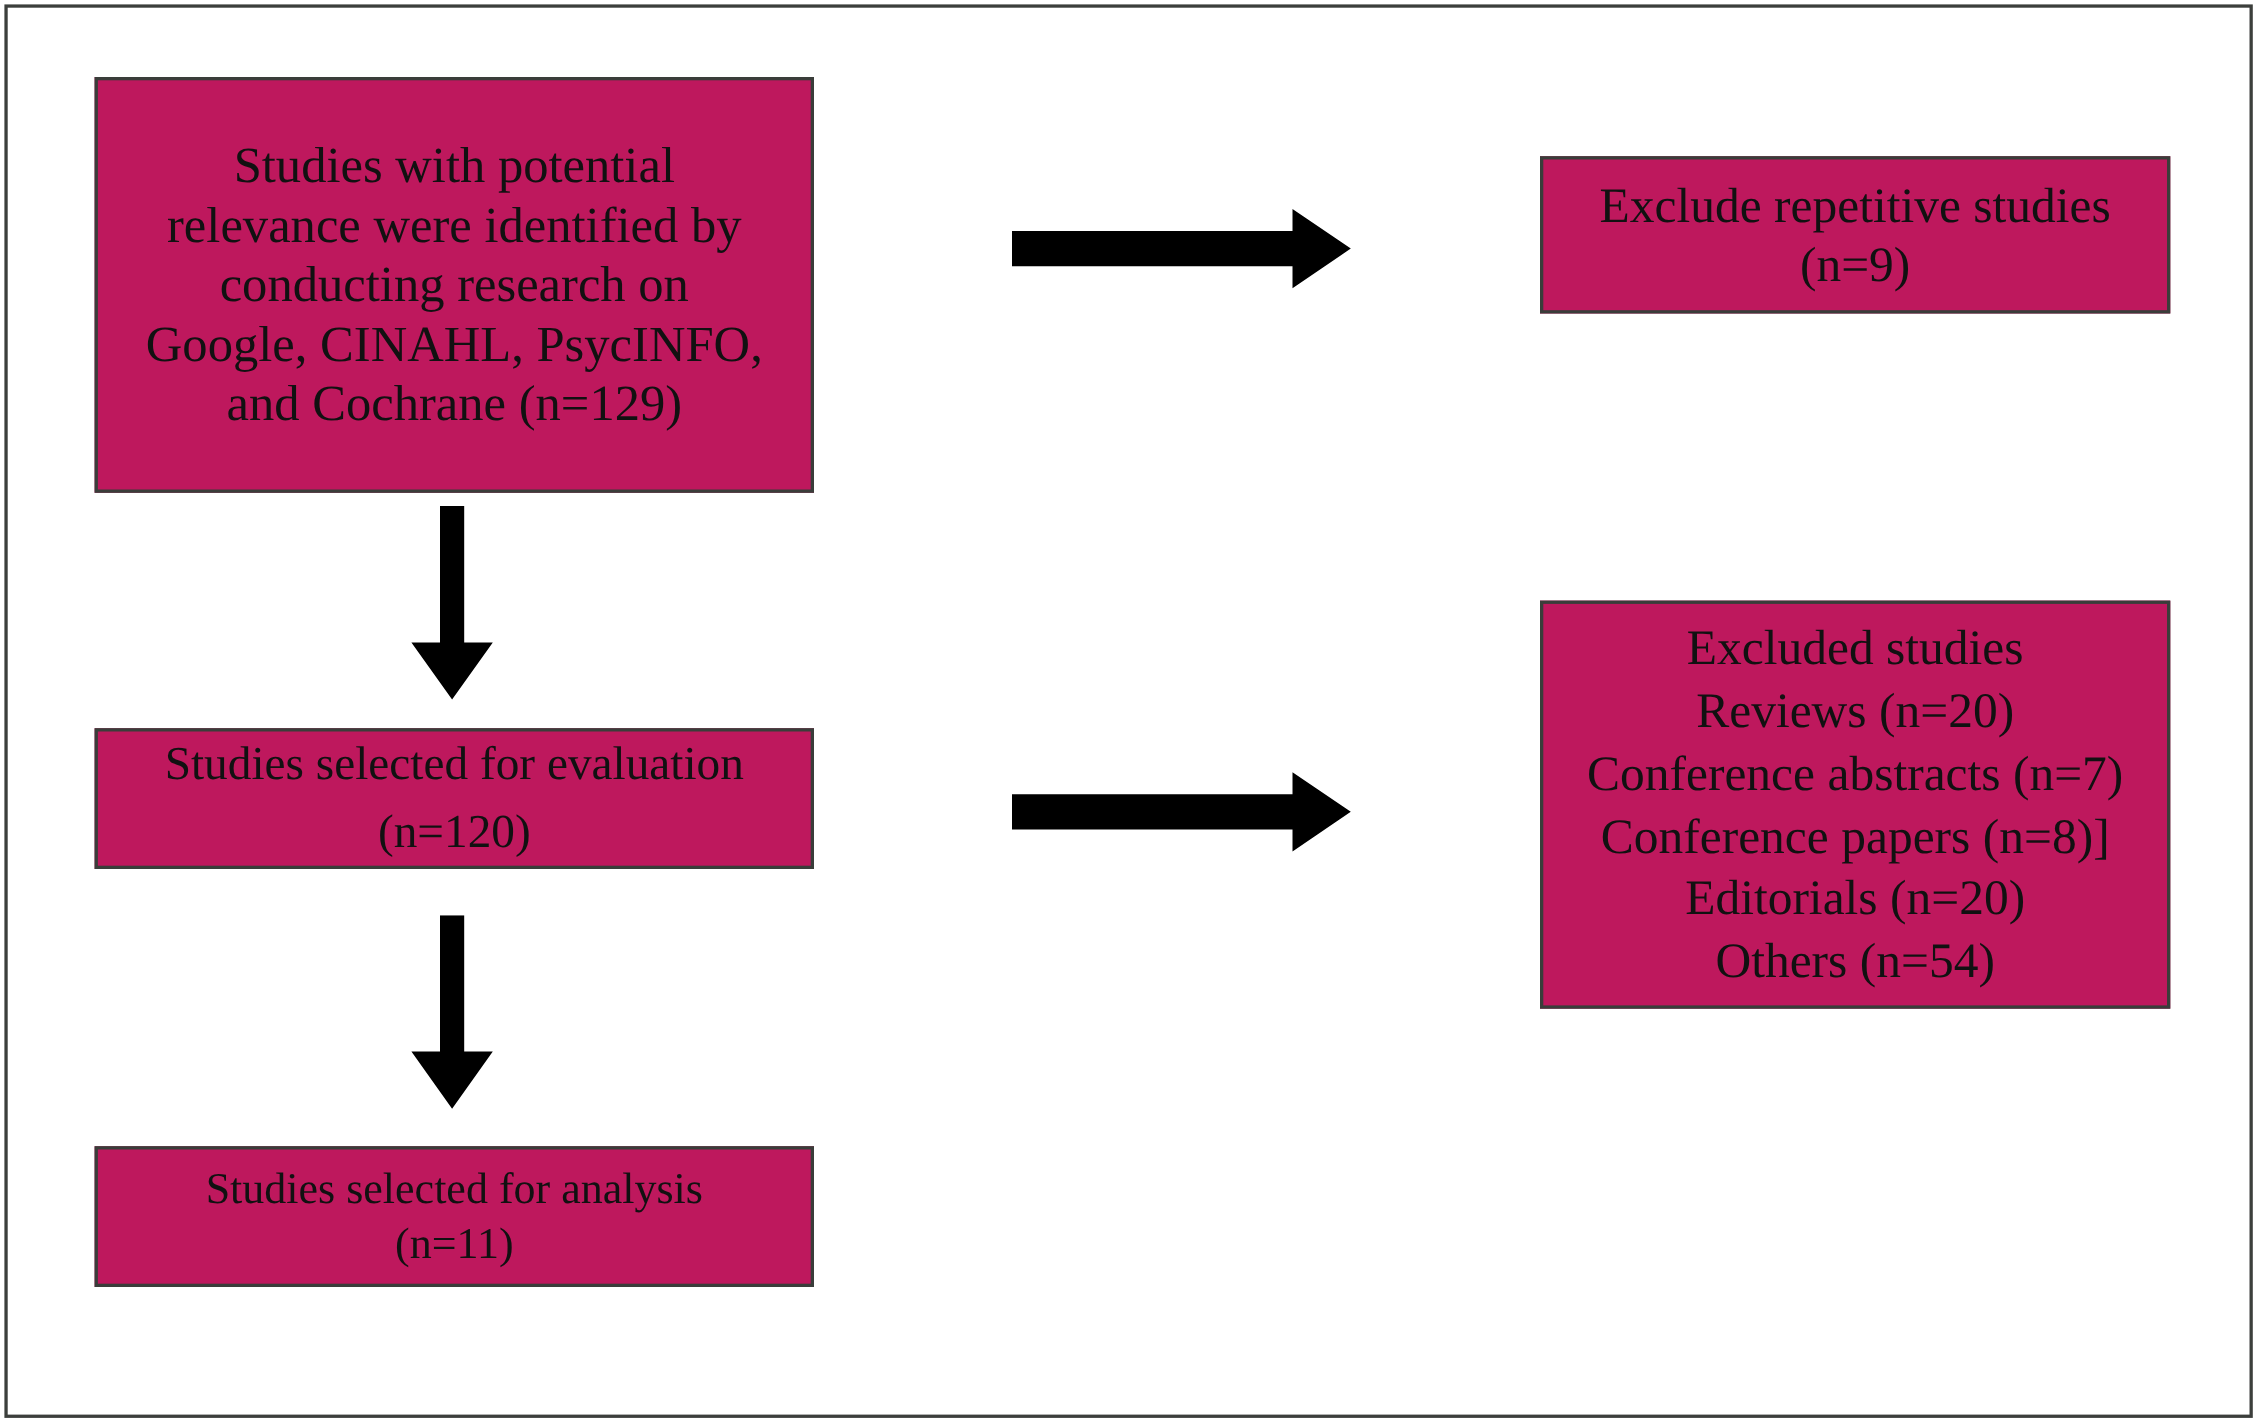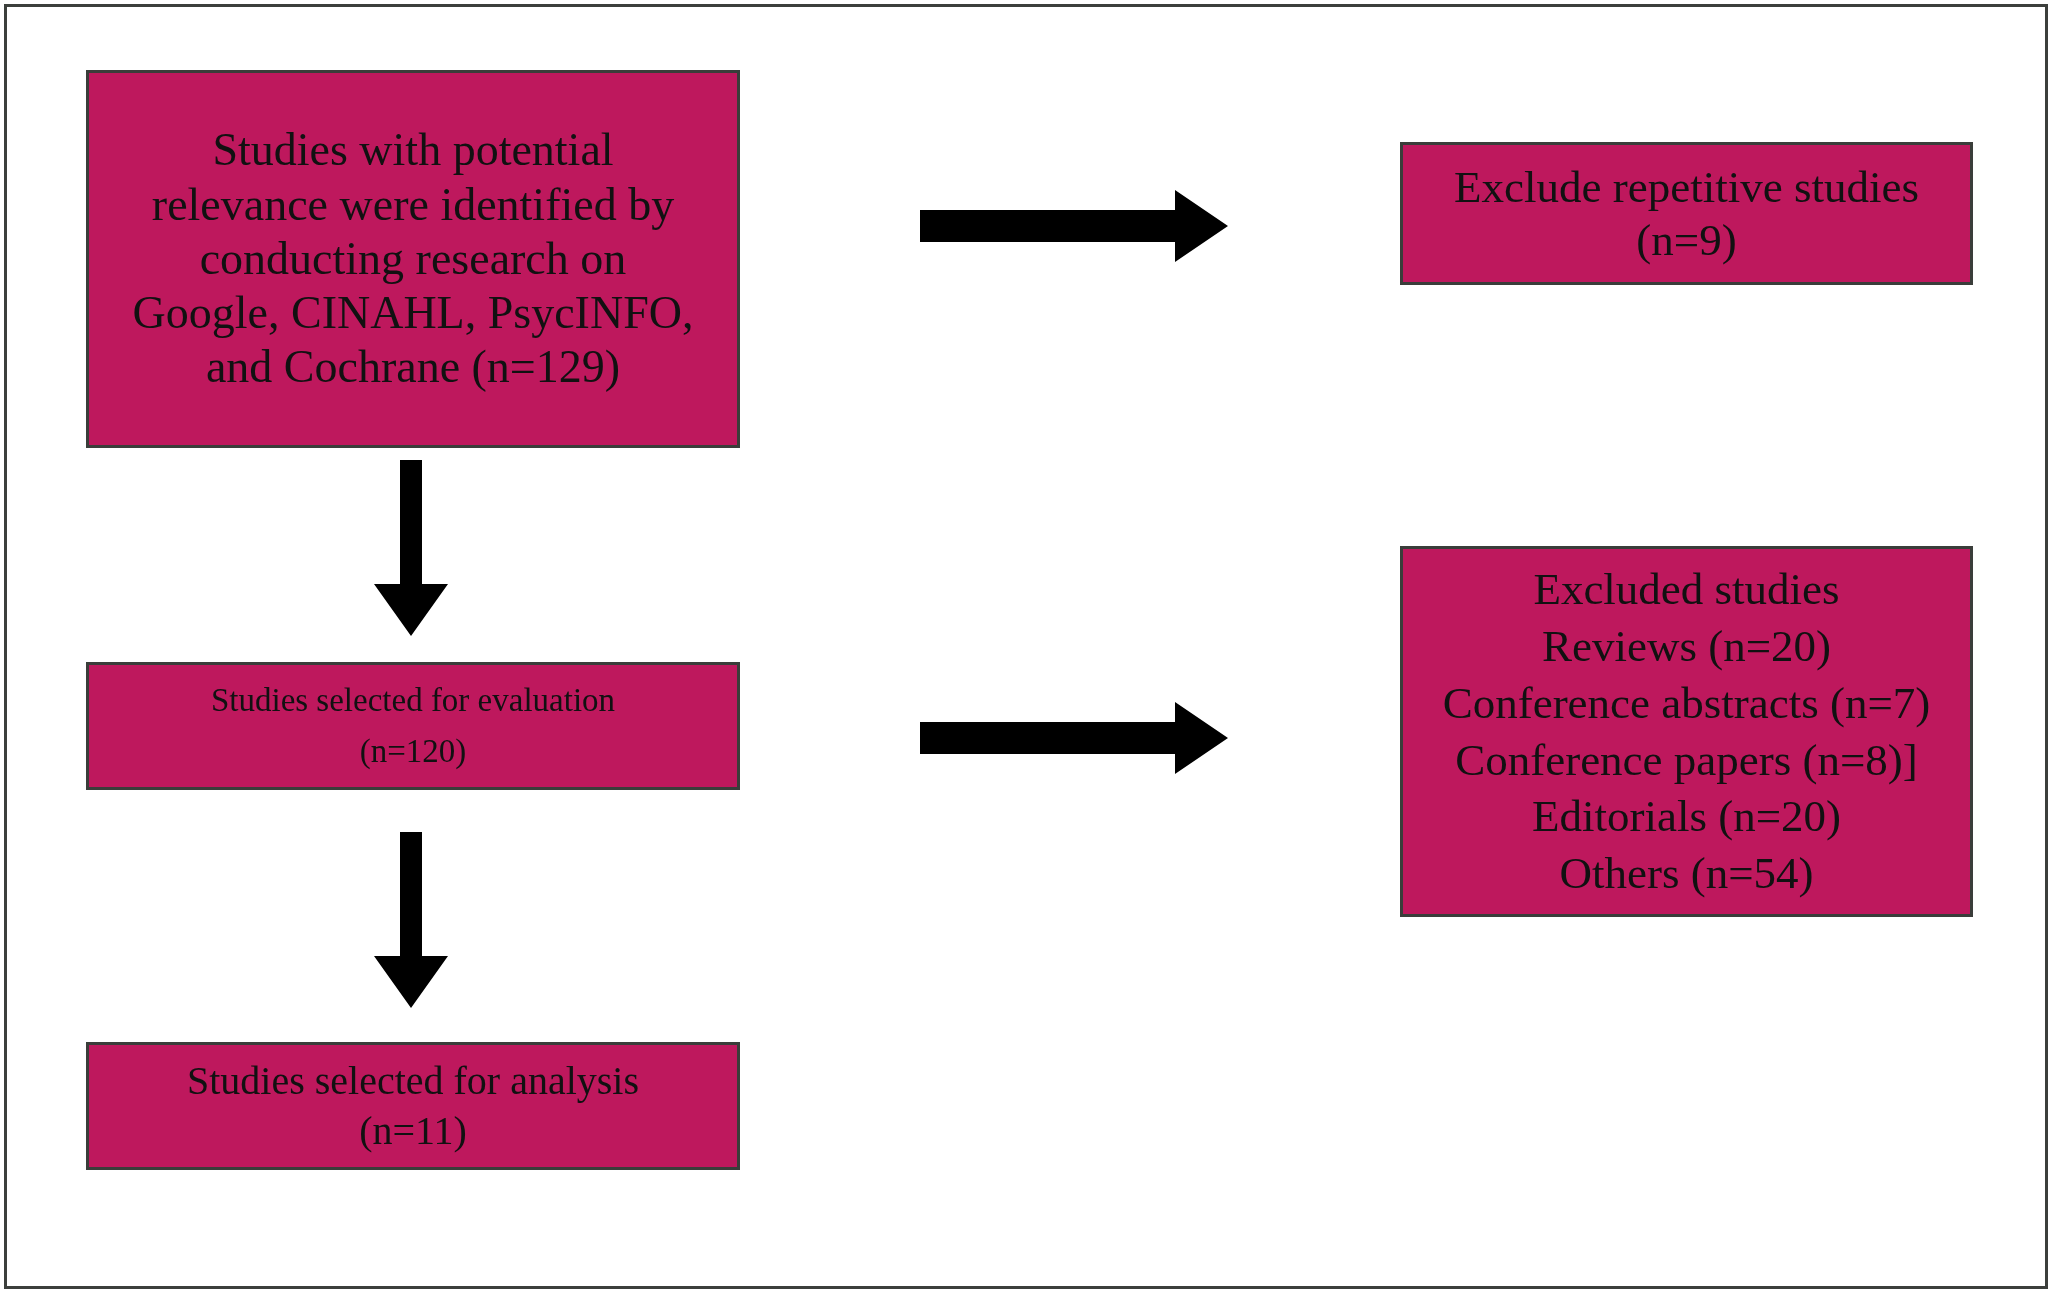--- a/index.html
+++ b/index.html
@@ -50,21 +50,21 @@
     left: 86px;  top: 70px;  width: 654px;  height: 378px;
     font-size: 46px;
     line-height: 1.18;
   }
   #node-excluded-repetitive {
     left: 1400px; top: 142px; width: 573px; height: 143px;
     font-size: 45px;
   }
   #node-evaluation {
     left: 86px;  top: 662px; width: 654px; height: 128px;
-    font-size: 33px;
+    font-size: 43px;
     gap: 12px;
   }
   #node-excluded-studies {
     left: 1400px; top: 546px; width: 573px; height: 371px;
     font-size: 45px;
     line-height: 1.26;
     text-align: right;
   }
   #node-analysis {
     left: 86px;  top: 1042px; width: 654px; height: 128px;

